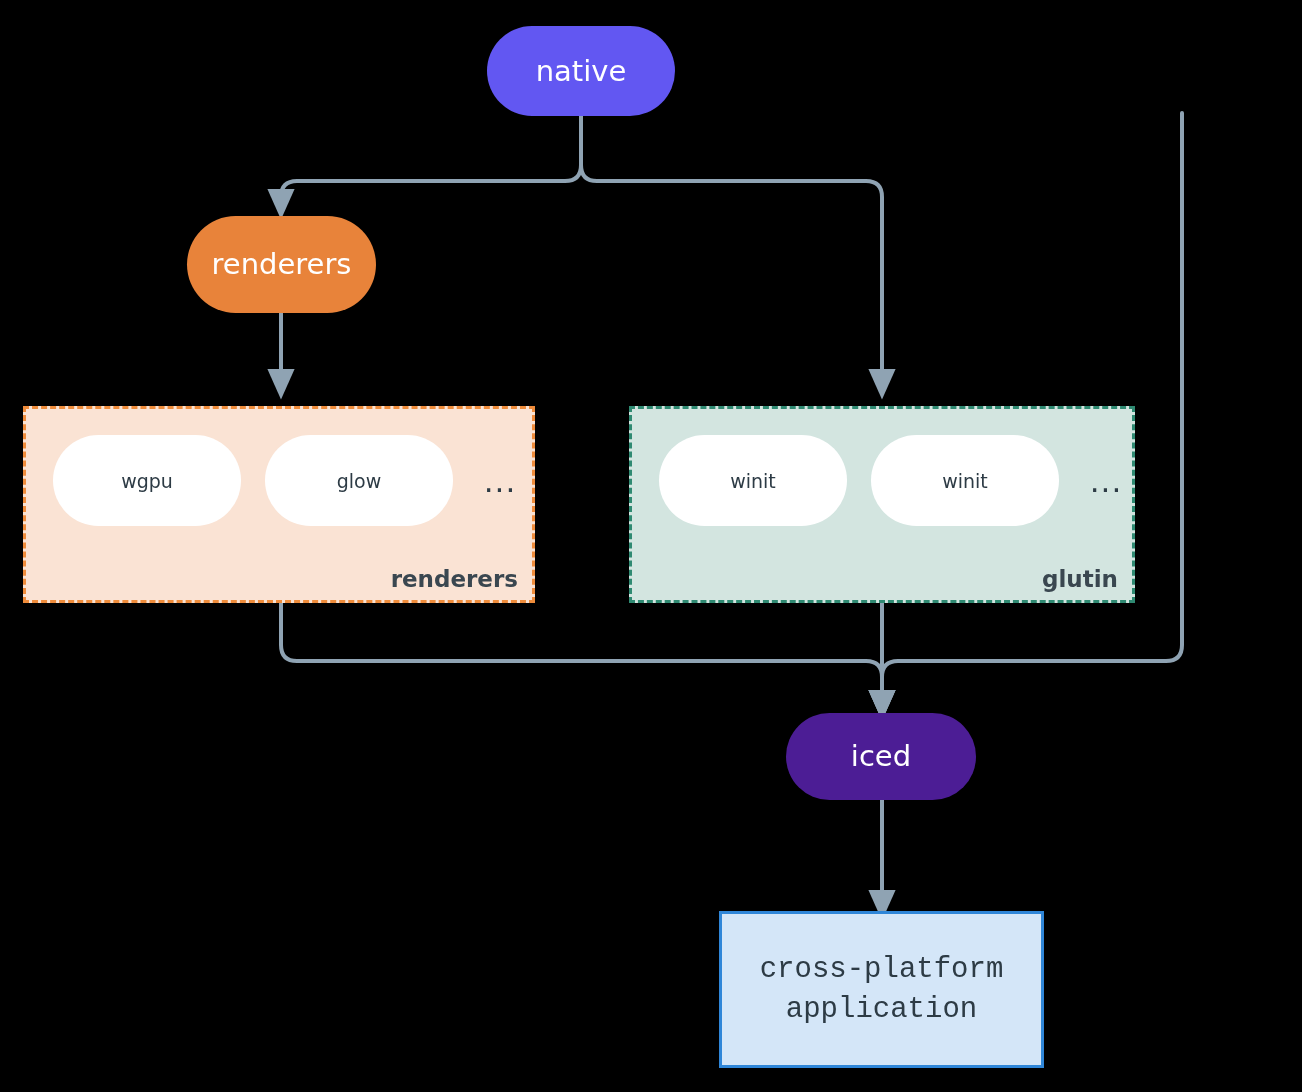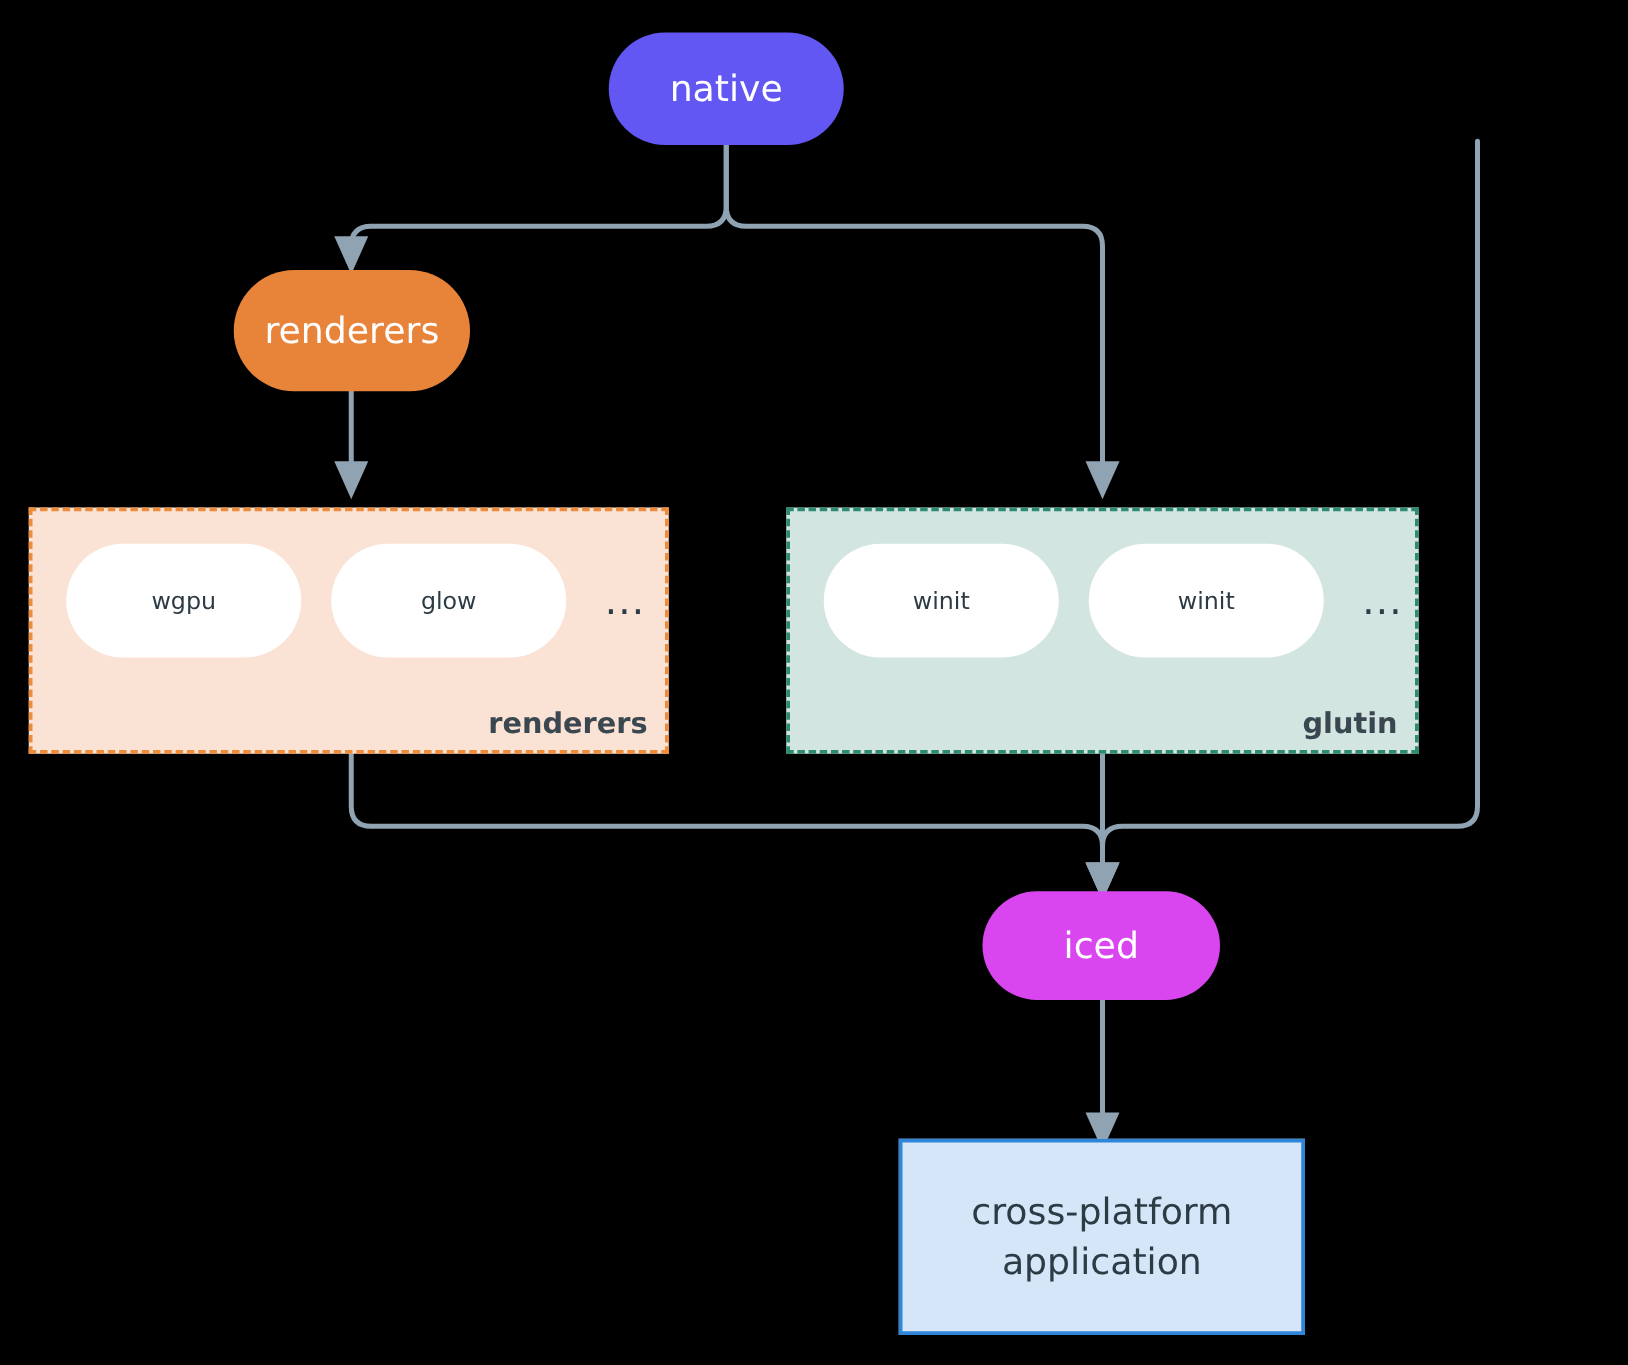--- a/index.html
+++ b/index.html
@@ -46,21 +46,21 @@
   
   .pill-graphics {
     background: #e8833a;
     color: #ffffff;
     border-radius: 999px;
     font-size: 29px;
   }
 
   
   .pill-iced {
-    background: #d946ef;
+    background: #4c1d95;
     color: #ffffff;
     border-radius: 999px;
     font-size: 29px;
     justify-content: center;
   }
 
   
   .group {
     position: absolute;
     box-sizing: border-box;
@@ -112,21 +112,21 @@
     border: 3px solid #2f86d8;
     color: #2d3b45;
     font-size: 29px;
     display: flex;
     align-items: center;
     justify-content: center;
     text-align: center;
     box-sizing: border-box;
     line-height: 1.35;
   }
-  .box-app span { display: block; }
+  .box-app span { display: block; font-family: Liberation Mono, monospace; }
 </style>
 </head>
 <body>
 
 <div id="stage">
 
   <svg id="edges" viewBox="0 0 1302 1092">
     <defs>
       <marker id="ah" markerWidth="10" markerHeight="10" refX="5.2" refY="5" orient="auto" markerUnits="strokeWidth">
         <path d="M1.2,1.6 L8.8,5 L1.2,8.4 z" fill="#8fa3b3"></path>

